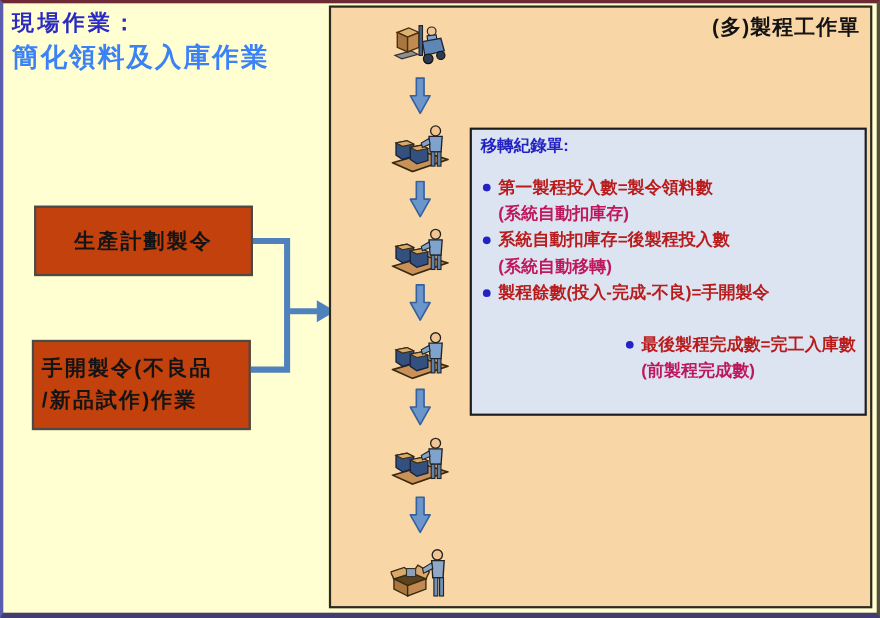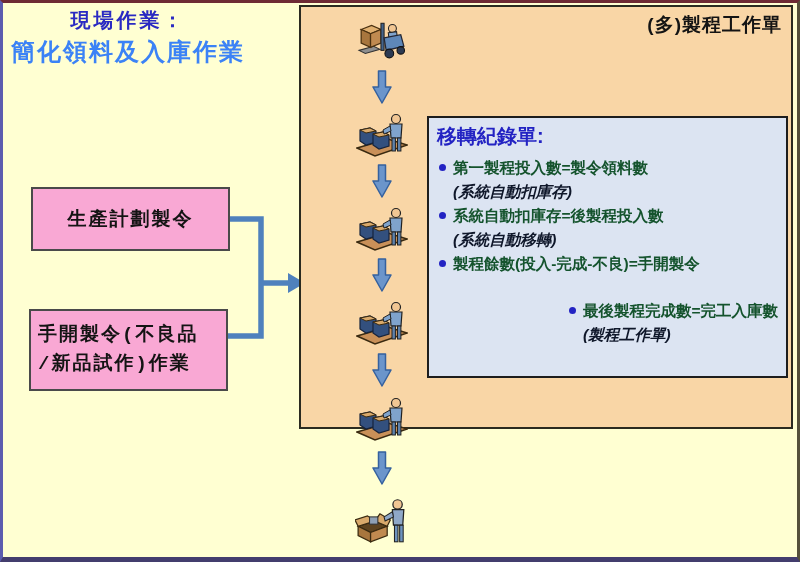--- a/index.html
+++ b/index.html
@@ -9,68 +9,68 @@
   .slide {
     position:relative; width:800px; height:562px;
     background:#FFFFD2; overflow:hidden;
     border-top:3px solid #6e2a34;
     border-left:3px solid #5c5cae;
     border-right:3px solid #55503a;
     border-bottom:5px solid #433d6d;
   }
 
   
-  .header { position:absolute; left:8px; top:4px;text-align:center; }
+  .header { position:absolute; left:8px; top:4px; }
   .header-line1 { font-size:20px; font-weight:bold; color:#2a2ac2; letter-spacing:3px; }
   .header-line2 { font-size:24px; font-weight:bold; color:#3b82f6; letter-spacing:2px; margin-top:2px; }
 
   
   .lbox {
-    position:absolute; background:#f9a8d4; border:2.5px solid #4a4a4a;
+    position:absolute; background:#c2410c; border:2.5px solid #4a4a4a;
     color:#141414; font-weight:bold; font-size:19px; letter-spacing:2px;
-    display:flex; flex-direction:column; justify-content:center;font-family:Liberation Mono, monospace;
+    display:flex; flex-direction:column; justify-content:center;
   }
   .lbox1 { left:28px; top:184px; width:199px; height:64px; align-items:center; }
   .lbox2 { left:26px; top:306px; width:199px; height:82px; padding-left:7px; line-height:1.55; }
 
   
   .connector { position:absolute; left:0; top:0; pointer-events:none; }
 
   
   .panel {
-    position:absolute; left:296px; top:2px; width:494px; height:424px;
+    position:absolute; left:296px; top:2px; width:494px; height:548px;
     background:#F9D6A6; border:2.5px solid #2b2b20;
   }
   .panel-title {
     position:absolute; top:5px; right:9px;
     font-size:19px; font-weight:bold; color:#141414; letter-spacing:1px;
   }
 
   
   .flow {
     position:absolute; left:47px; top:12px; width:68px;
     display:flex; flex-direction:column; align-items:center; gap:7px;
   }
   .flow svg { display:block; }
 
   
   .info-box {
     position:absolute; left:126px; top:109px; width:361px; height:262px;
     background:#DCE4F2; border:2.5px solid #1d1d1d;
     padding:5px 8px 4px 8px;
   }
-  .info-title { font-size:20px; font-weight:bold; color:#2323c3; margin-bottom:6px; }
+  .info-title { font-size:15px; font-weight:bold; color:#2323c3; margin-bottom:17px; }
   .bullet { display:flex; align-items:flex-start; }
   .bullet .dot {
     width:7px; height:7px; border-radius:50%; background:#2323c3;
     margin:8px 7px 0 2px; flex:0 0 auto;
   }
   .bullet .lines { font-size:15.5px; font-weight:bold; line-height:1.55; }
-  .bullet .main { color:#14532d; }
-  .bullet .note { color:#0f172a;font-style:italic; }
+  .bullet .main { color:#b91c1c; }
+  .bullet .note { color:#be185d; }
   .bullet .note:empty { display:none; }
   .bullet.gap { margin-top:23px;justify-content:flex-end; }
 </style>
 </head>
 <body>
 
 <div class="slide">
 
   <div class="header">
     <div class="header-line1">現場作業：</div>
@@ -219,19 +219,19 @@
         <div class="lines">
           <div class="main">製程餘數(投入-完成-不良)=手開製令</div>
 
         </div>
       </div>
 
       <div class="bullet gap">
         <span class="dot"></span>
         <div class="lines">
           <div class="main">最後製程完成數=完工入庫數</div>
-          <div class="note">(製程工作單)</div>
+          <div class="note">(前製程完成數)</div>
         </div>
       </div>
     </div>
   </div>
 
 </div>
 
 </body></html>

